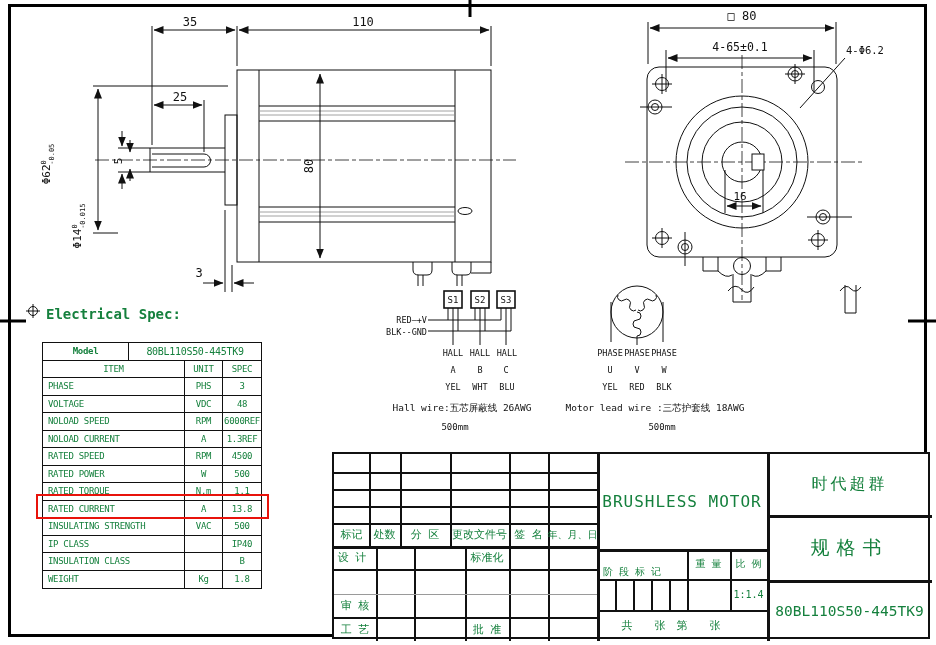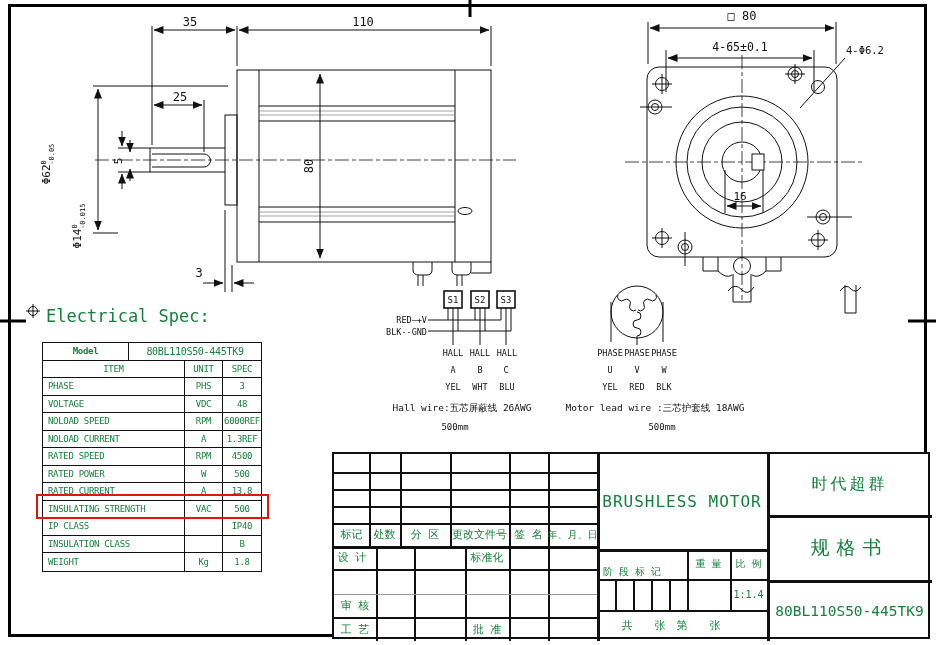--- a/index.html
+++ b/index.html
@@ -1,20 +1,20 @@
 <!DOCTYPE html>
 <html><head>
 <meta charset="utf-8">
 <style>
   html,body{margin:0;padding:0;background:#fff;}
   .sheet{position:relative;width:936px;height:645px;background:#fff;overflow:hidden;
          font-family:"DejaVu Sans Mono",monospace;color:#15803d;}
   .frame{position:absolute;left:8px;top:4px;width:919px;height:633px;border:3px solid #000;box-sizing:border-box;}
   
-  .spec-head{position:absolute;left:46px;top:306px;font-size:17px;letter-spacing:0px;}
+  .spec-head{position:absolute;left:46px;top:306px;font-size:14px;letter-spacing:0px;font-weight:bold;}
   .stable{position:absolute;left:42px;top:342px;width:220px;border:1.5px solid #111;box-sizing:border-box;background:#fff;}
   .srow{display:flex;height:17.5px;border-bottom:1px solid #111;box-sizing:border-box;}
   .srow:last-child{border-bottom:none;}
   .scell{display:flex;align-items:center;border-right:1px solid #111;box-sizing:border-box;
          font-size:9px;letter-spacing:-0.3px;overflow:hidden;}
   .scell:last-child{border-right:none;}
   .c-item{width:142px;padding-left:5px;}
   .c-unit{width:38px;justify-content:center;text-align:right;}
   .c-spec{flex:1;justify-content:center;}
   .c-mlab{width:86px;justify-content:center;font-weight:bold;}
@@ -309,20 +309,25 @@
         <div class="scell c-item">RATED SPEED</div>
         <div class="scell c-unit">RPM</div>
         <div class="scell c-spec">4500</div>
       </div>
     <div class="srow">
         <div class="scell c-item">RATED POWER</div>
         <div class="scell c-unit">W</div>
         <div class="scell c-spec">500</div>
       </div>
     <div class="srow">
+        <div class="scell c-item">RATED TORQUE</div>
+        <div class="scell c-unit">N.m</div>
+        <div class="scell c-spec">1.1</div>
+      </div>
+    <div class="srow">
         <div class="scell c-item">RATED CURRENT</div>
         <div class="scell c-unit">A</div>
         <div class="scell c-spec">13.8</div>
       </div>
     <div class="srow">
         <div class="scell c-item">INSULATING STRENGTH</div>
         <div class="scell c-unit">VAC</div>
         <div class="scell c-spec">500</div>
       </div>
     <div class="srow">

